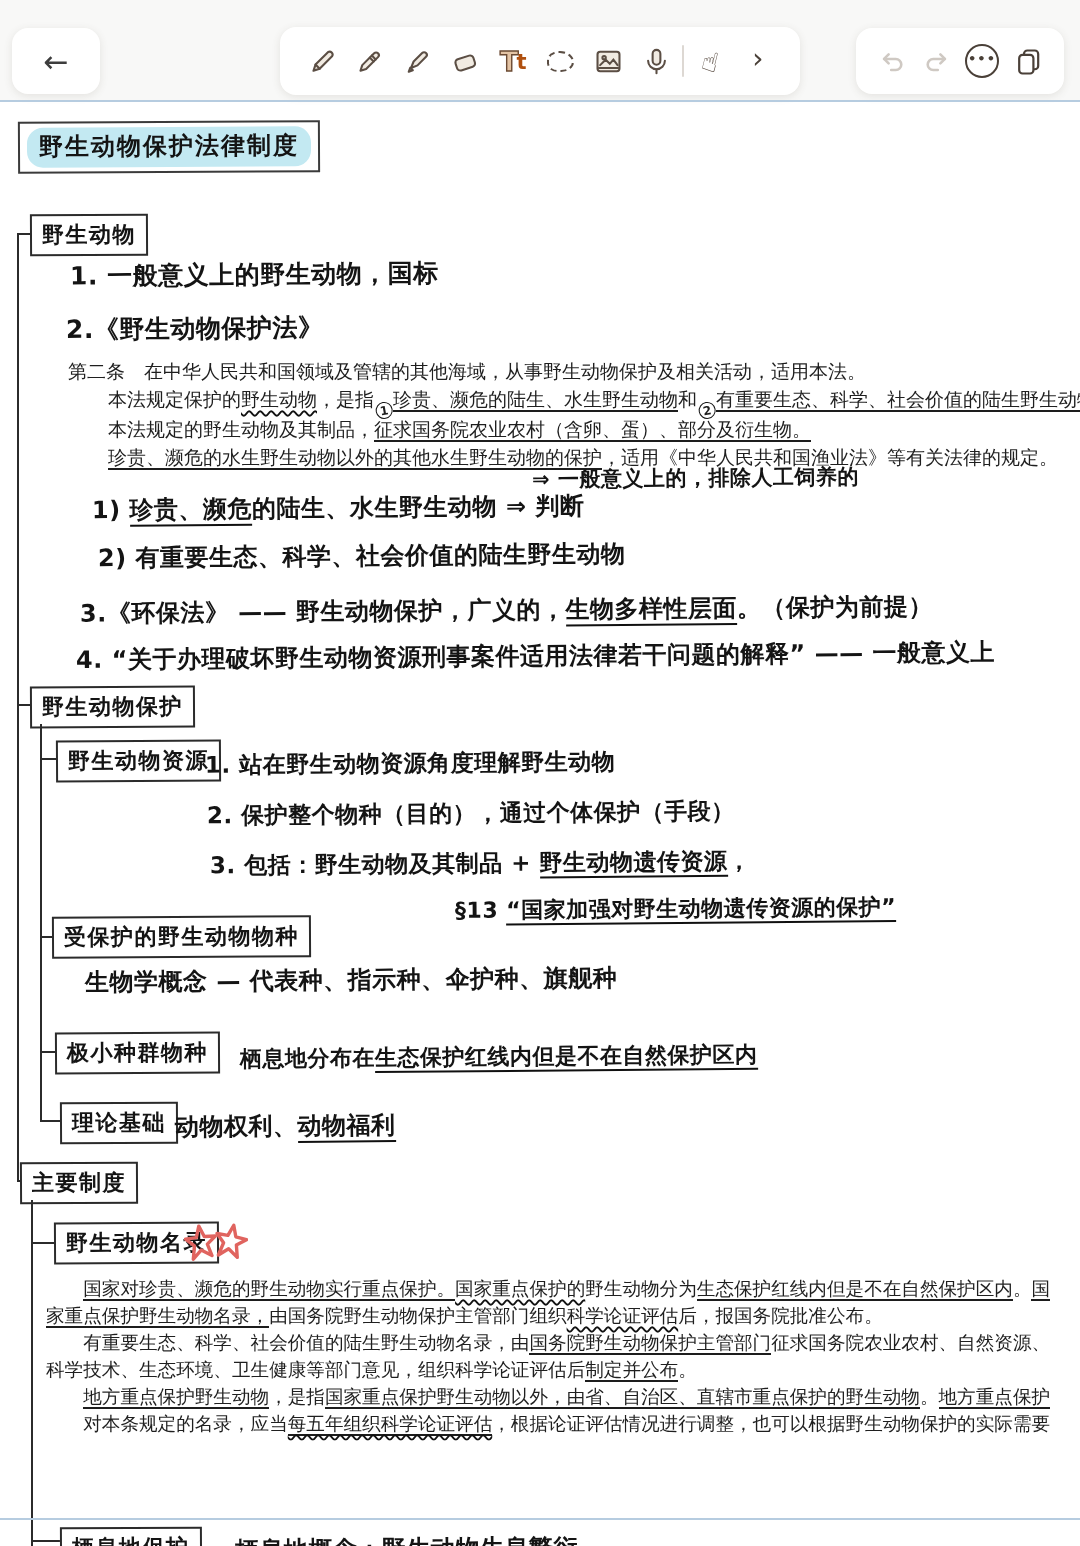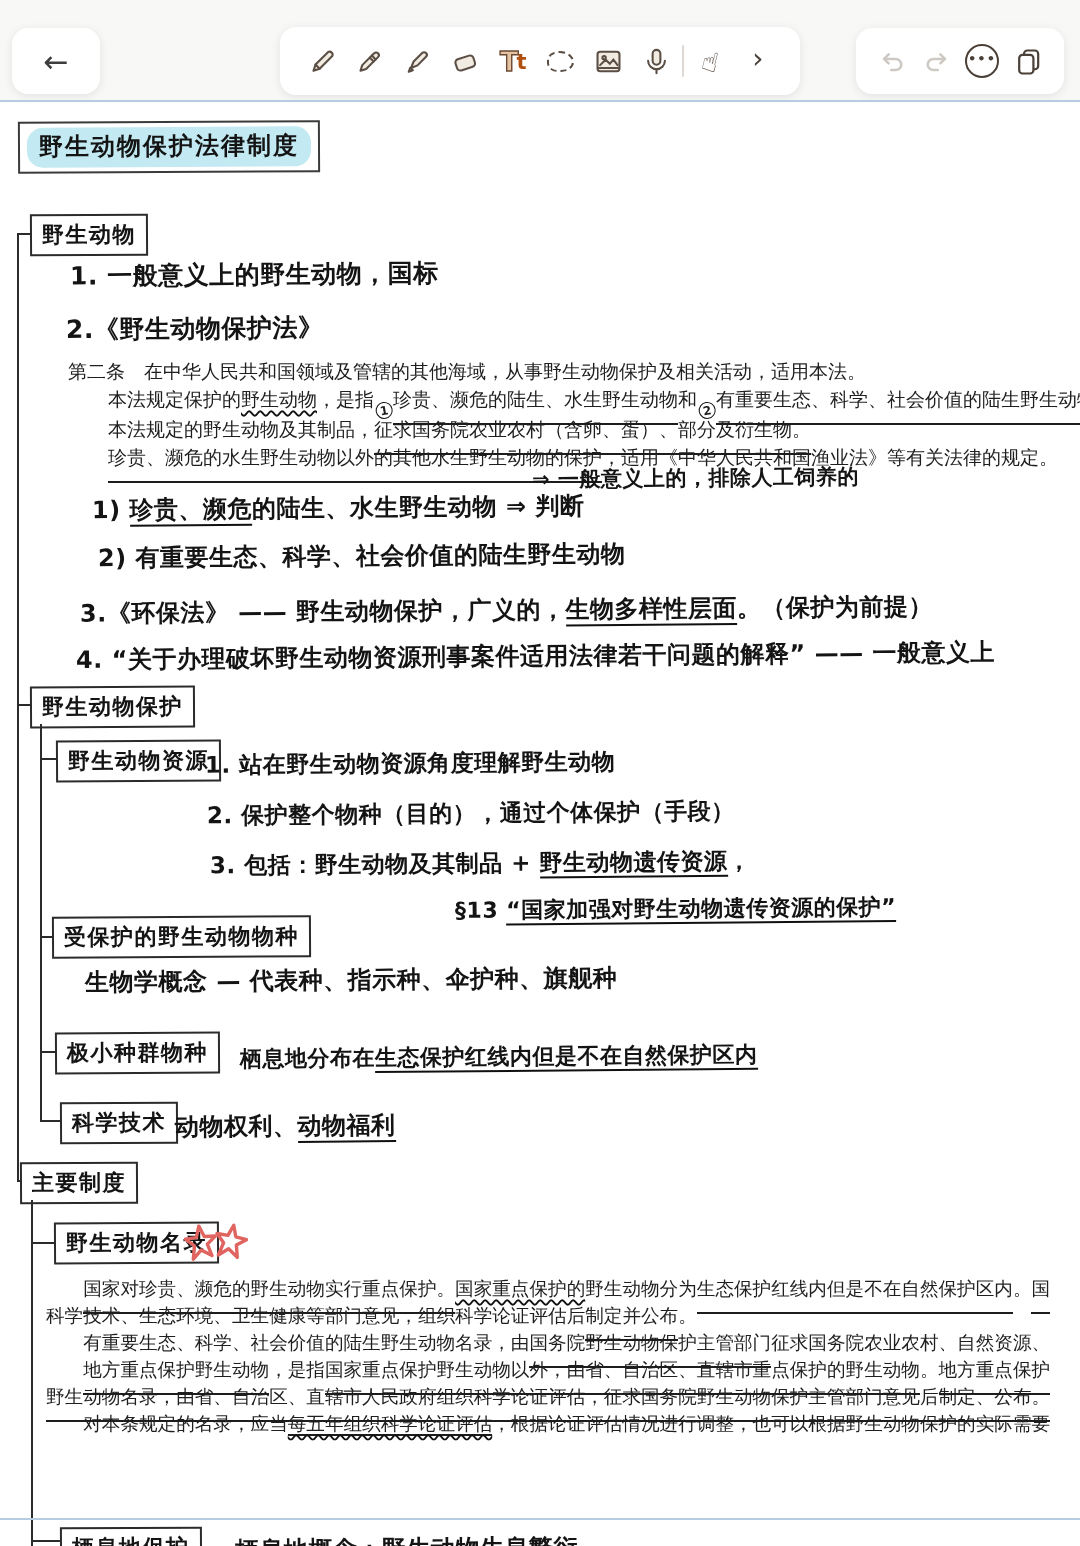--- a/index.html
+++ b/index.html
@@ -39,21 +39,21 @@
         transform:rotate(-.3deg);color:#141414}
   .titlebox{border:2px solid #3b3b3b;padding:4px 7px}
   .hl{background:#c3e9f2;border-radius:16px;padding:3px 12px 5px;display:inline-block;
       font-weight:700;font-size:24px;letter-spacing:2px}
   .hw{position:absolute;font-weight:700;color:#141414;letter-spacing:.5px;
       white-space:nowrap;transform:rotate(-.5deg)}
   .typed{position:absolute;font-size:19px;line-height:28px;color:#1f1f1f}
   .typed .ln{white-space:nowrap}
   .typed .ind{padding-left:40px}
   .a10{font-size:18.6px;line-height:26.9px}
-  .seg-u{border-bottom:2px solid #1d1d1d;padding-bottom:13px}
+  .seg-u{border-bottom:2px solid #1d1d1d;padding-bottom:0}
   .hw .seg-u{border-bottom:2.5px solid #101010;padding-bottom:1px}
   .seg-w{text-decoration:underline;text-decoration-style:wavy;text-decoration-thickness:2.2px;
          text-decoration-color:#111;text-underline-offset:4px}
   .seg-uw{border-bottom:2px solid #1d1d1d;text-decoration:underline;text-decoration-style:wavy;
           text-decoration-thickness:2.2px;text-decoration-color:#111;text-underline-offset:4px}
   .seg-c{display:inline-flex;width:17px;height:17px;border:1.9px solid #141414;border-radius:50%;
          font-size:12px;font-weight:700;align-items:center;justify-content:center;
          vertical-align:-4px;margin:0 1px;transform:rotate(-10deg) translateY(4px)}
   .v,.t{position:absolute;background:#2b2b2b}
   .v{width:2px}.t{height:2px}
@@ -192,41 +192,41 @@
 <div class="hw" style="left:207px;top:798px;font-size:23px">2. 保护整个物种（目的），通过个体保护（手段）</div>
 <div class="hw" style="left:210px;top:848px;font-size:23px"><span class="seg">3. 包括：野生动物及其制品 + </span><span class="seg seg-u">野生动物遗传资源</span><span class="seg">，</span></div>
 <div class="hw" style="left:455px;top:894px;font-size:22px"><span class="seg">§13 </span><span class="seg seg-u">“国家加强对野生动物遗传资源的保护”</span></div>
 
 <div class="node" style="left:52px;top:916px">受保护的野生动物物种</div>
 <div class="hw" style="left:85px;top:964px;font-size:24px">生物学概念 — 代表种、指示种、伞护种、旗舰种</div>
 
 <div class="node" style="left:55px;top:1032px">极小种群物种</div>
 <div class="hw" style="left:240px;top:1042px;font-size:22px"><span class="seg">栖息地分布在</span><span class="seg seg-u">生态保护红线内但是不在自然保护区内</span></div>
 
-<div class="node" style="left:60px;top:1102px">科学技术</div>
+<div class="node" style="left:60px;top:1102px">理论基础</div>
 <div class="hw" style="left:175px;top:1110px;font-size:24px"><span class="seg">动物权利、</span><span class="seg seg-u">动物福利</span></div>
 
 <div class="node" style="left:20px;top:1162px">主要制度</div>
 
 <div class="v" style="left:31px;top:1200px;height:346px"></div>
 <div class="t" style="left:31px;top:1242px;width:23px"></div>
 <div class="t" style="left:31px;top:1540px;width:29px"></div>
 
 <div class="node" style="left:54px;top:1222px">野生动物名录</div>
 
 <svg class="stars" style="left:184px;top:1222px;width:64px;height:46px" viewBox="0 0 64 46">
   <polygon points="17,4 21,15 32,16 23,23 26,35 16,28 7,36 10,23 2,15 13,15" fill="none" stroke="#e0645f" stroke-width="3.4" stroke-linejoin="round" transform="rotate(-8 17 20)"></polygon>
   <polygon points="47,3 51,14 62,15 53,22 56,34 46,27 37,35 40,22 32,14 43,14" fill="none" stroke="#e0645f" stroke-width="3.4" stroke-linejoin="round" transform="rotate(10 47 19)"></polygon>
 </svg>
 
 <div class="typed a10" style="left:46px;top:1276px">
   <div class="ln"><span class="seg">　　</span><span class="seg seg-u">国家对珍贵、濒危的野生动物实行重点保护。</span><span class="seg seg-w">国家重点保护的</span><span class="seg">野生动物分为</span><span class="seg seg-u">生态保护红线内但是不在自然保护区内</span><span class="seg">。</span><span class="seg seg-u">国</span></div>
+  <div class="ln"><span class="seg seg-u">家重点保护野生动物名录，</span><span class="seg">由国务院野生动物保护主管部门组织</span><span class="seg seg-w">科学论证评估</span><span class="seg">后，报国务院批准公布。</span></div>
+  <div class="ln"><span class="seg">　　有重要生态、科学、社会价值的陆生野生动物名录，由</span><span class="seg seg-u">国务院野生动物保护主管部门</span><span class="seg">征求国务院农业农村、自然资源、</span></div>
   <div class="ln"><span class="seg">科学技术、生态环境、卫生健康等部门意见，组织科学论证评估后</span><span class="seg seg-u">制定并公布</span><span class="seg">。</span></div>
-  <div class="ln"><span class="seg">　　有重要生态、科学、社会价值的陆生野生动物名录，由</span><span class="seg seg-u">国务院野生动物保护主管部门</span><span class="seg">征求国务院农业农村、自然资源、</span></div>
   <div class="ln"><span class="seg">　　</span><span class="seg seg-u">地方重点保护野生动物</span><span class="seg">，是指</span><span class="seg seg-u">国家重点保护野生动物以外，由省、自治区、直辖市重点保护的野生动物</span><span class="seg">。</span><span class="seg seg-u">地方重点保护</span></div>
-  <div class="ln"><span class="seg seg-u">野生动物名录，由省、自治区、直辖市人民政府组织科学论证评估，征求国务院野生动物保护主管部门意见后制定、公布。</span></div>
   <div class="ln"><span class="seg">　　对本条规定的名录，应当</span><span class="seg seg-uw">每五年组织科学论证评估</span><span class="seg">，根据论证评估情况进行调整，也可以根据野生动物保护的实际需要</span></div>
 </div>
 
 <div class="hline" style="top:1518px"></div>
 
 <div class="node" style="left:60px;top:1527px">栖息地保护</div>
 <div class="hw" style="left:235px;top:1533px;font-size:24px">栖息地概念：野生动物生息繁衍</div>
 
 </body></html>

